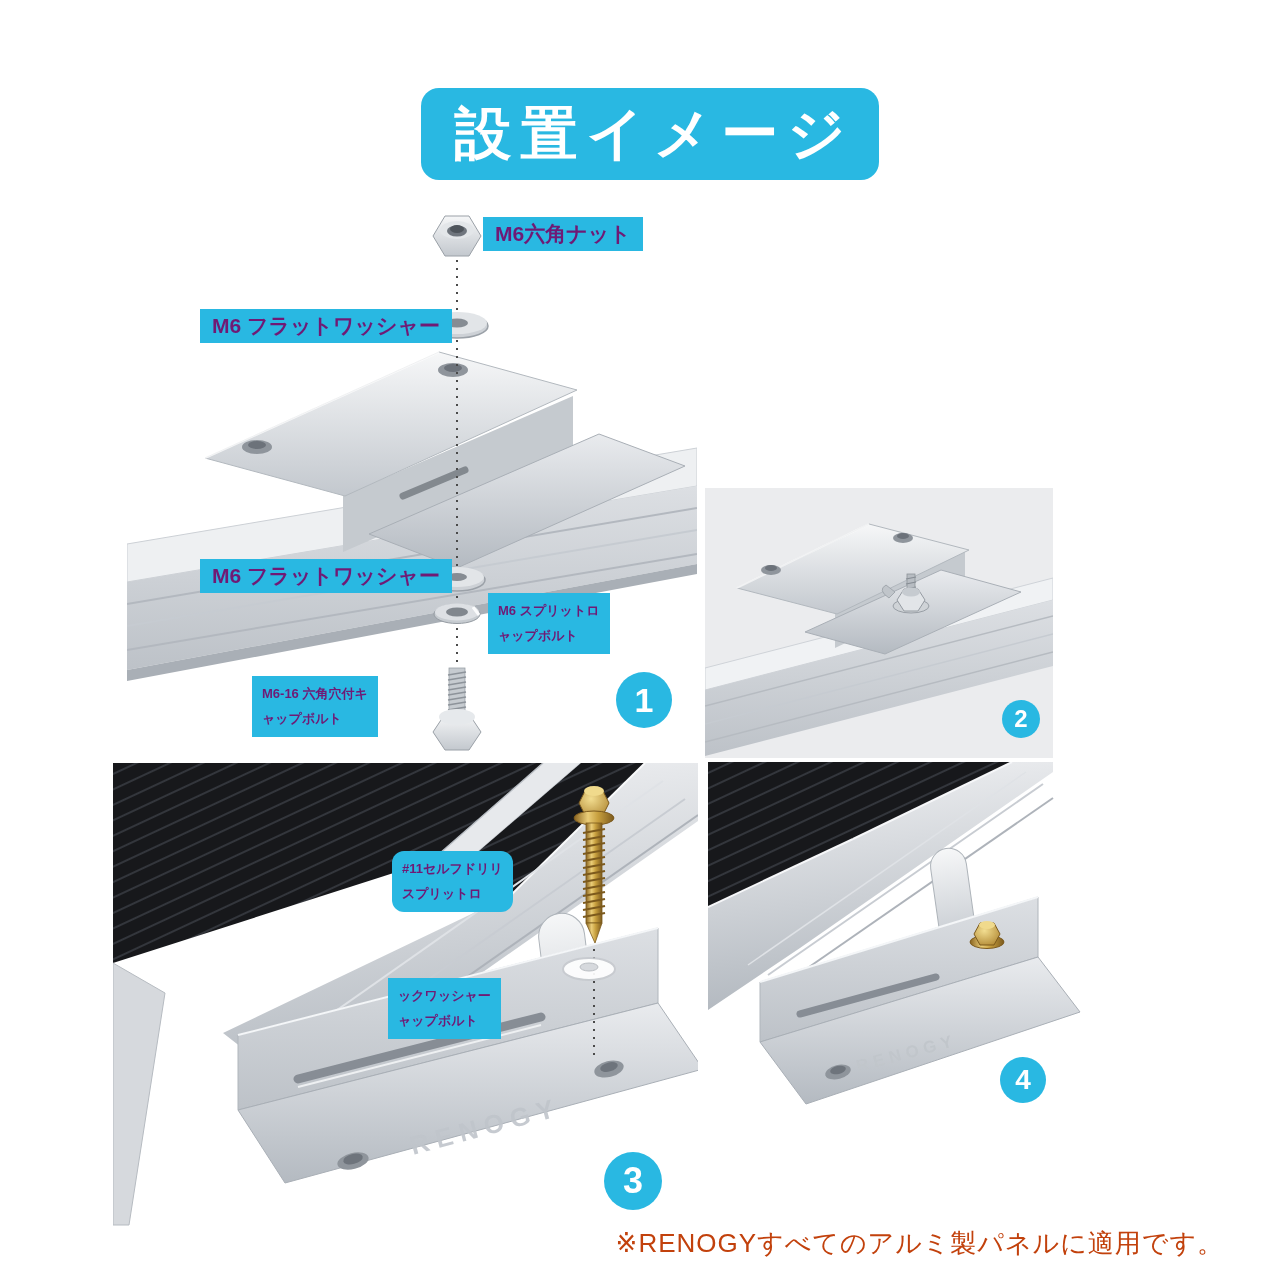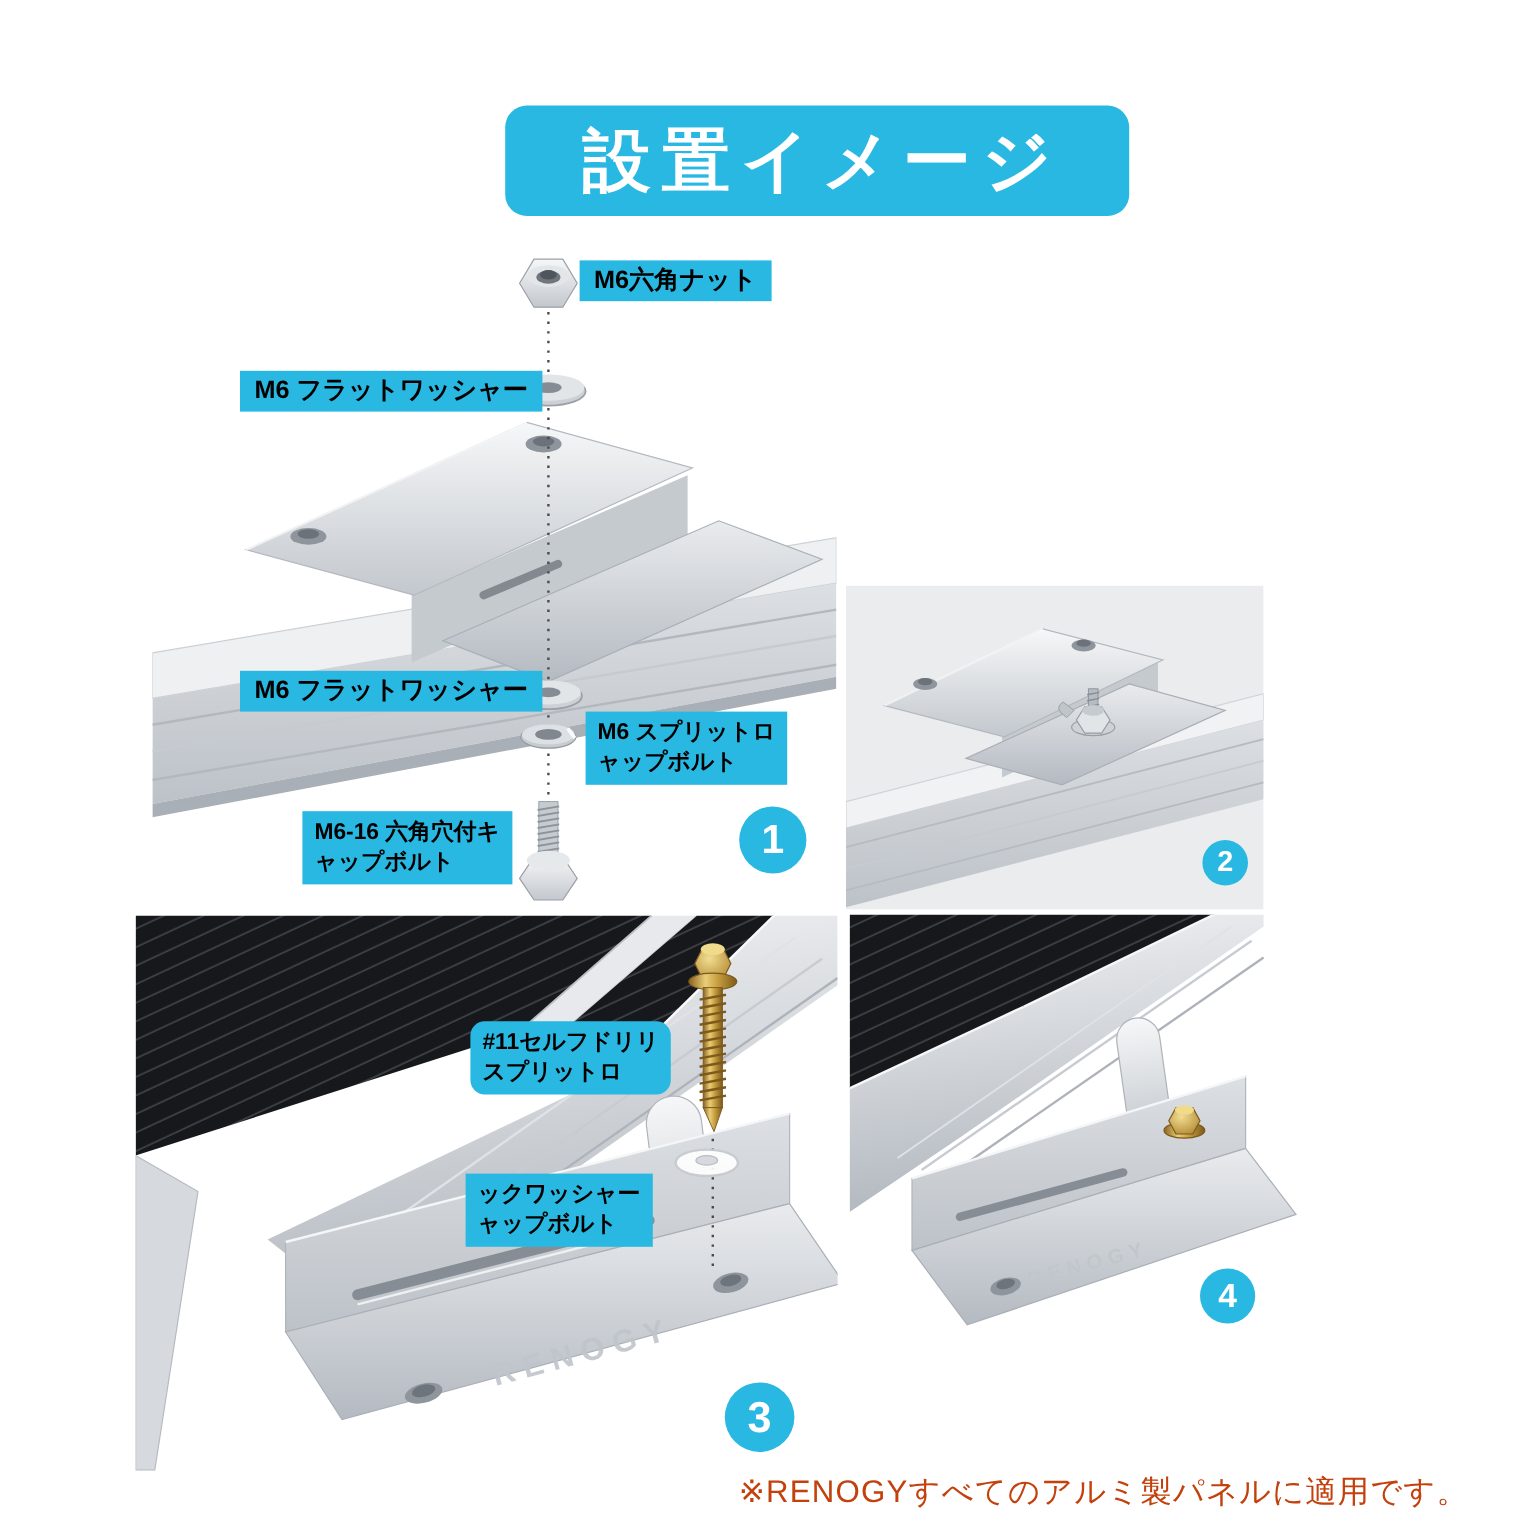--- a/index.html
+++ b/index.html
@@ -1,26 +1,26 @@
 <!DOCTYPE html>
 <html style="--accent: #29b8e2;"><head>
 <meta charset="utf-8">
 <style>
   html,body{margin:0;padding:0;background:#ffffff;}
   .canvas{position:relative;width:1280px;height:1280px;background:#ffffff;overflow:hidden;
           font-family:"Liberation Sans","DejaVu Sans",sans-serif;}
   .photo{position:absolute;}
-  .title-banner{position:absolute;left:421px;top:88px;width:520px;height:92px;
+  .title-banner{position:absolute;left:421px;top:88px;width:458px;height:92px;
                 background:var(--accent,#29b8e2);border-radius:18px;
                 display:flex;align-items:center;justify-content:center;}
   .title-banner .ttl{font-family:"DejaVu Serif","Liberation Serif",serif;font-size:57px;
                      color:#ffffff;letter-spacing:9px;padding-left:9px;font-weight:600;}
-  .plabel{position:absolute;background:var(--accent,#29b8e2);color:#000000;font-weight:bold;
+  .plabel{position:absolute;background:var(--accent,#29b8e2);color:#701a75;font-weight:bold;
           padding:3px 12px 4px 12px;font-size:21px;line-height:27px;white-space:nowrap;}
-  .plabel.two{white-space:normal;font-size:19px;line-height:25px;padding:5px 10px 6px 10px;}
+  .plabel.two{white-space:normal;font-size:13px;line-height:25px;padding:5px 10px 6px 10px;}
   .plabel .ln{display:block;}
   .plabel .ln:empty{display:none;}
   #lab-nut{left:483px;top:217px;}
   #lab-w1{left:200px;top:309px;}
   #lab-w2{left:200px;top:559px;}
   #lab-split{left:488px;top:593px;}
   #lab-bolt{left:252px;top:676px;}
   #lab-screw{left:392px;top:851px;border-radius:12px;}
   #lab-ring{left:388px;top:978px;}
   .badge{position:absolute;background:var(--accent,#29b8e2);color:#ffffff;font-weight:bold;

